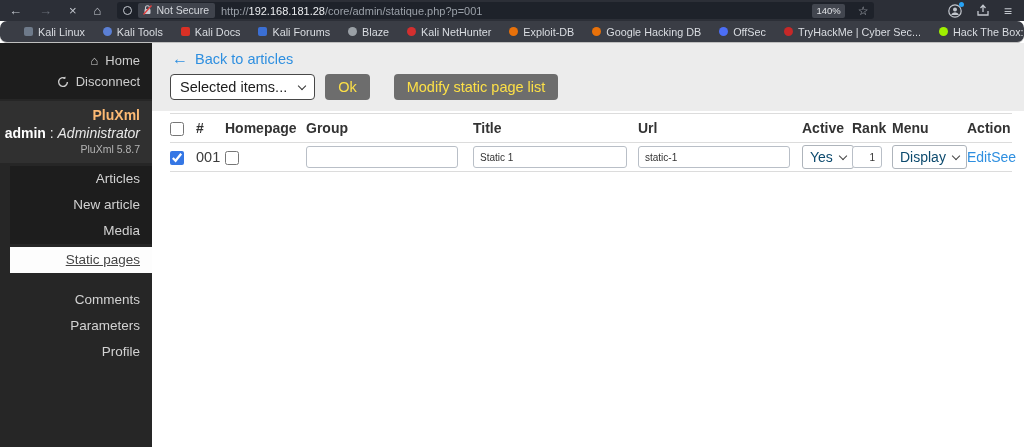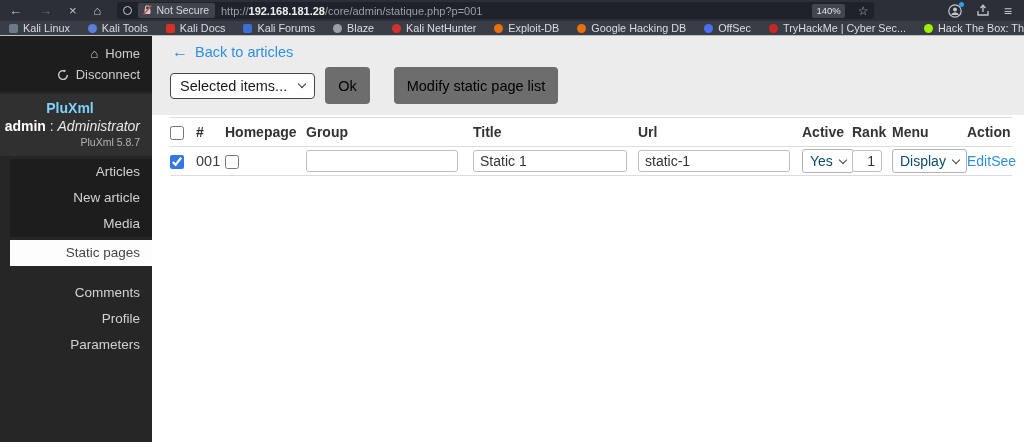--- a/index.html
+++ b/index.html
@@ -12,83 +12,83 @@
   .nav-icons { display:flex; align-items:center; gap:17px; padding:0 16px 0 9px; }
   .nav-ic { font-size:13px; color:#c3c7ce; line-height:1; cursor:default; }
   .nav-ic.dim { color:#676c76; }
   .urlbar { width:757px; height:17px; background:#1e222a; border-radius:3px; display:flex;
             align-items:center; padding:0 6px; gap:6px; }
   .shield-ic { width:9px; height:9px; border:1.4px solid #c6cad1; border-radius:50%; flex:none; }
   .sec-badge { background:#3f434c; border-radius:2px; display:flex; align-items:center; gap:4px;
                padding:1px 6px 2px 5px; }
   .sec-badge span { font-size:10.5px; color:#d6d9de; white-space:nowrap; }
   .url-text { font-size:11px; color:#9aa0a8; white-space:nowrap; overflow:hidden; }
-  .url-text .host { color:#eceef1; font-weight:bold; }
+  .url-text .host { color:#eceef1; font-weight:normal; }
   .urlbar .spacer { flex:1; }
   .zoom-badge { background:#42464f; border-radius:2px; font-size:9.5px; color:#dfe1e5; padding:1px 4px 2px; }
   .star-ic { font-size:12px; color:#b6bac2; margin-left:7px; }
   .tb-spacer { flex:1; }
   .right-icons { display:flex; align-items:center; gap:15px; padding-right:12px; }
   .acct-wrap { position:relative; width:14px; height:14px; }
   .acct-dot { position:absolute; top:-2px; right:-2px; width:5px; height:5px; border-radius:50%; background:#27a3f5; }
   .burger-ic { font-size:14px; color:#c3c7ce; line-height:1; }
 
-  .bookmarks { height:15px; background:#3a3d45; display:flex; align-items:center; padding-left:0;
-               border-bottom:1px solid #bfbfbf; }
+  .bookmarks { height:22px; background:#3a3d45; display:flex; align-items:center; padding-left:15px;
+               border-bottom:1px solid #bfbfbf;border-radius:7px; }
   .bm { display:flex; align-items:center; gap:5px; padding:0 9px; cursor:default; }
   .bm-label { font-size:10.8px; color:#dadde2; white-space:nowrap; }
   .bm-ico { width:9px; height:9px; border-radius:2px; flex:none; }
   .bm-ico.round { border-radius:50%; }
 
   
   .app { display:flex; height:406px; }
 
   .sidebar { width:152px; background:#262626; color:#d2d2d2; display:flex; flex-direction:column;
              text-align:right; flex:none; }
   .side-top { background:#1d1d1d; padding:7px 12px 7px 0; }
   .side-top-row { display:flex; justify-content:flex-end; align-items:center; gap:7px; height:21px;
                   font-size:13px; color:#cdcdcd; cursor:pointer; }
   .home-glyph { font-size:13px; color:#cdcdcd; }
   .side-profile { background:#303030; margin-top:2px; padding:6px 12px 7px 0; line-height:1.25; }
-  .sp-brand { font-size:14px; font-weight:bold; color:#7dd3fc;text-align:center; }
+  .sp-brand { font-size:14px; font-weight:bold; color:#fdba74; }
   .sp-user-row { font-size:14px; color:#e8e8e8; }
   .sp-user { font-weight:bold; color:#fff; }
   .sp-role { font-style:italic; }
   .sp-version { font-size:10.5px; color:#b4b4b4; margin-top:1px; }
   .side-menu { margin-top:3px;padding-left:10px; }
   .side-item { display:block; padding:0 12px 0 0; height:26px; line-height:26px; font-size:13.5px;
                color:#d2d2d2; background:#1d1d1d; cursor:pointer; }
   .side-item.plain { background:#262626; }
   .side-item.gap-above { margin-top:14px; }
-  .side-item.active { background:#fdfdfd; color:#454545; margin-top:3px; margin-bottom:11px; }
+  .side-item.active { background:#fdfdfd; color:#454545; margin-top:3px; margin-bottom:11px;text-decoration:underline; }
 
   .main { flex:1; background:#fff; }
   .main-header { background:#ececec; padding:5px 0 11px 18px; }
   .page-title { font-size:27px; font-weight:400; color:#4f4f4f; line-height:30px; }
   .back-row { display:flex; align-items:center; gap:7px; margin:3px 0 7px 2px; cursor:pointer; }
   .back-arrow { color:#2e8fe0; font-size:16px; font-weight:bold; line-height:1; }
   .back-label { color:#2e8fe0; font-size:14.5px; }
   .controls { display:flex; align-items:center; gap:10px; }
   .selbox { background:#fff; border:1.5px solid #474747; border-radius:4px; height:26px;
             display:flex; align-items:center; gap:12px; padding:0 9px; cursor:pointer; }
   .selbox-label { font-size:14.5px; color:#1c1c1c; }
   .chev { width:6px; height:6px; border-right:1.6px solid #333; border-bottom:1.6px solid #333;
           transform:rotate(45deg); margin-top:-3px; flex:none; }
-  .btn { background:#6d6d6d; color:#000000; border:none; border-radius:4px; height:37px;
+  .btn { background:#6d6d6d; color:#fde047; border:none; border-radius:4px; height:26px;
          padding:0 13px; font-size:14.5px; font-family:inherit; cursor:pointer; }
 
   
   .table-area { padding:2px 0 0 18px; }
   table { border-collapse:collapse; table-layout:fixed; width:842px; color:#333; }
   tr.hdr  { border-top:1px solid #dcdcdc; border-bottom:1px solid #dcdcdc; }
   tr.data { border-bottom:1px solid #dcdcdc; }
   th { text-align:left; font-size:14px; font-weight:bold; color:#333; height:29px; vertical-align:middle; }
   td { height:29px; vertical-align:middle; font-size:14.5px; color:#3c3c3c; }
   input[type="checkbox"] { width:14px; height:14px; accent-color:#3577e5; margin:0; vertical-align:middle; }
-  .txt { height:22px; border:1px solid #b9bfc7; border-radius:3px; padding:0 6px; font-size:14px;
+  .txt { height:22px; border:1px solid #b9bfc7; border-radius:3px; padding:0 6px; font-size:10px;
          color:#333; font-family:inherit; background:#fff; }
   .txt.w-group { width:152px; } .txt.w-title { width:154px; } .txt.w-url { width:152px; }
   .txt.w-rank { width:30px; text-align:right; }
   .mini-sel { display:inline-flex; align-items:center; gap:7px; border:1px solid #aeb4bb; border-radius:3px;
               background:#fff; height:24px; padding:0 7px; cursor:pointer; }
   .mini-sel .lab { font-size:14px; color:#0c4a6e; }
   .mini-sel .chev { border-color:#444; }
   .lnk { color:#2e8fe0; font-size:14px; cursor:pointer; text-decoration:none; }
   .lnk + .lnk { margin-left:0; }
   .newpage { font-size:14.5px; color:#4a4a4a; }
@@ -208,22 +208,22 @@
         <div class="sp-brand">PluXml</div>
         <div class="sp-user-row"><span class="sp-user">admin</span><span> : </span><span class="sp-role">Administrator</span></div>
         <div class="sp-version">PluXml 5.8.7</div>
       </div>
       <div class="side-menu">
         <span class="side-item">Articles</span>
         <span class="side-item">New article</span>
         <span class="side-item">Media</span>
         <span class="side-item active">Static pages</span>
         <span class="side-item plain gap-above">Comments</span>
+        <span class="side-item plain">Parameters</span>
         <span class="side-item plain">Profile</span>
-        <span class="side-item plain">Parameters</span>
       </div>
     </div>
 
     <div class="main">
       <div class="main-header">
         <div class="back-row">
           <span class="back-arrow">←</span>
           <span class="back-label">Back to articles</span>
         </div>
         <div class="controls">

